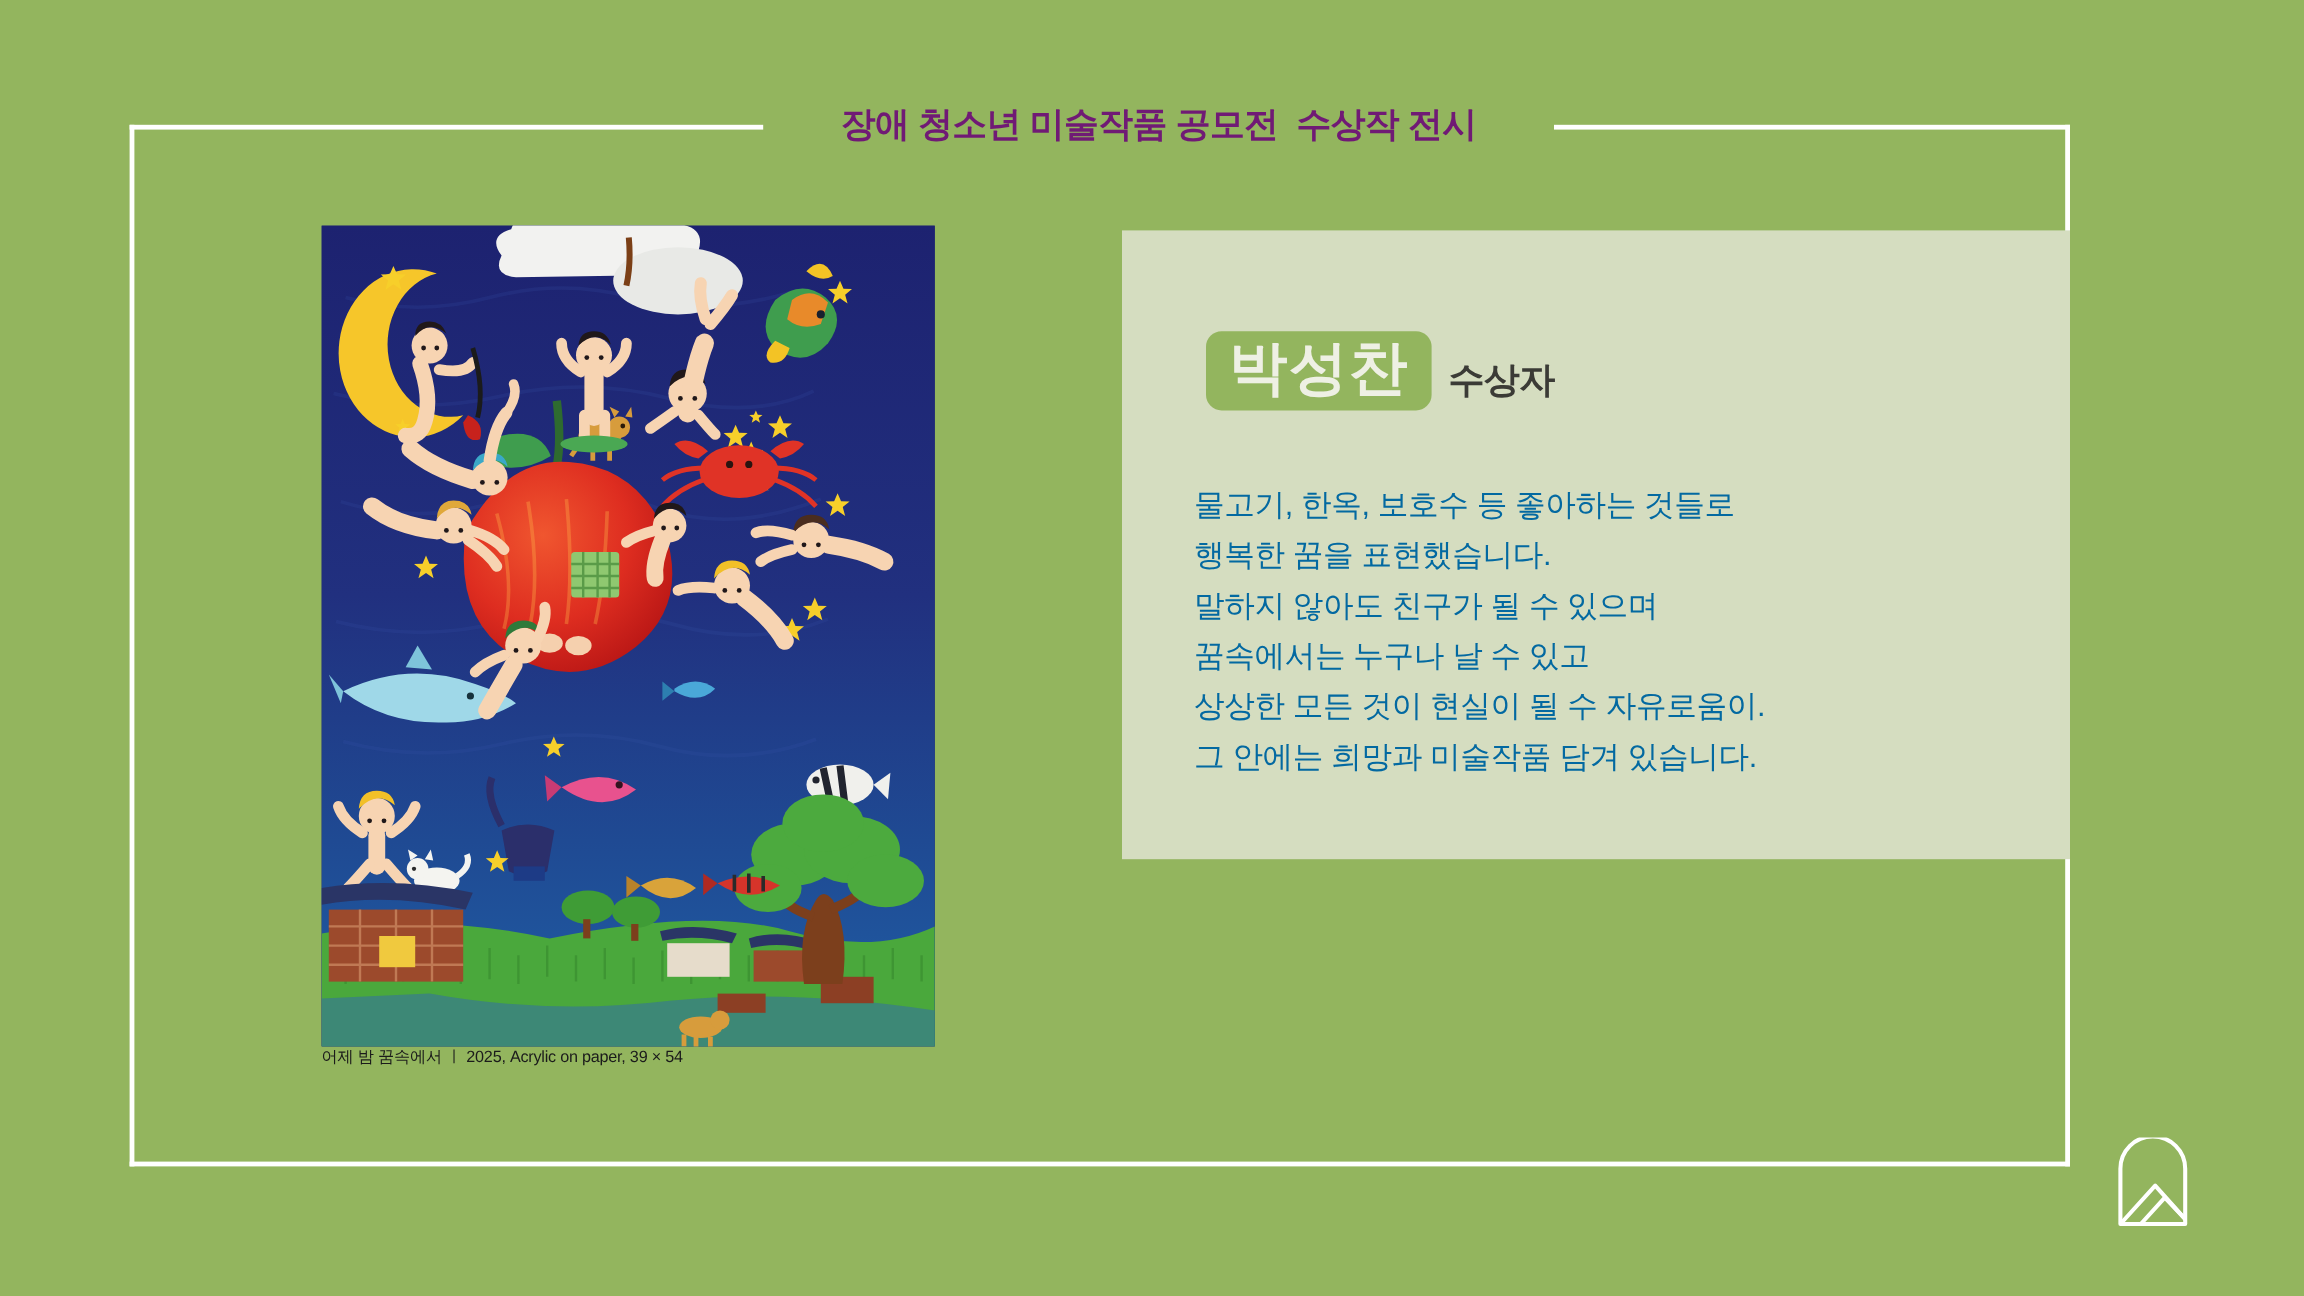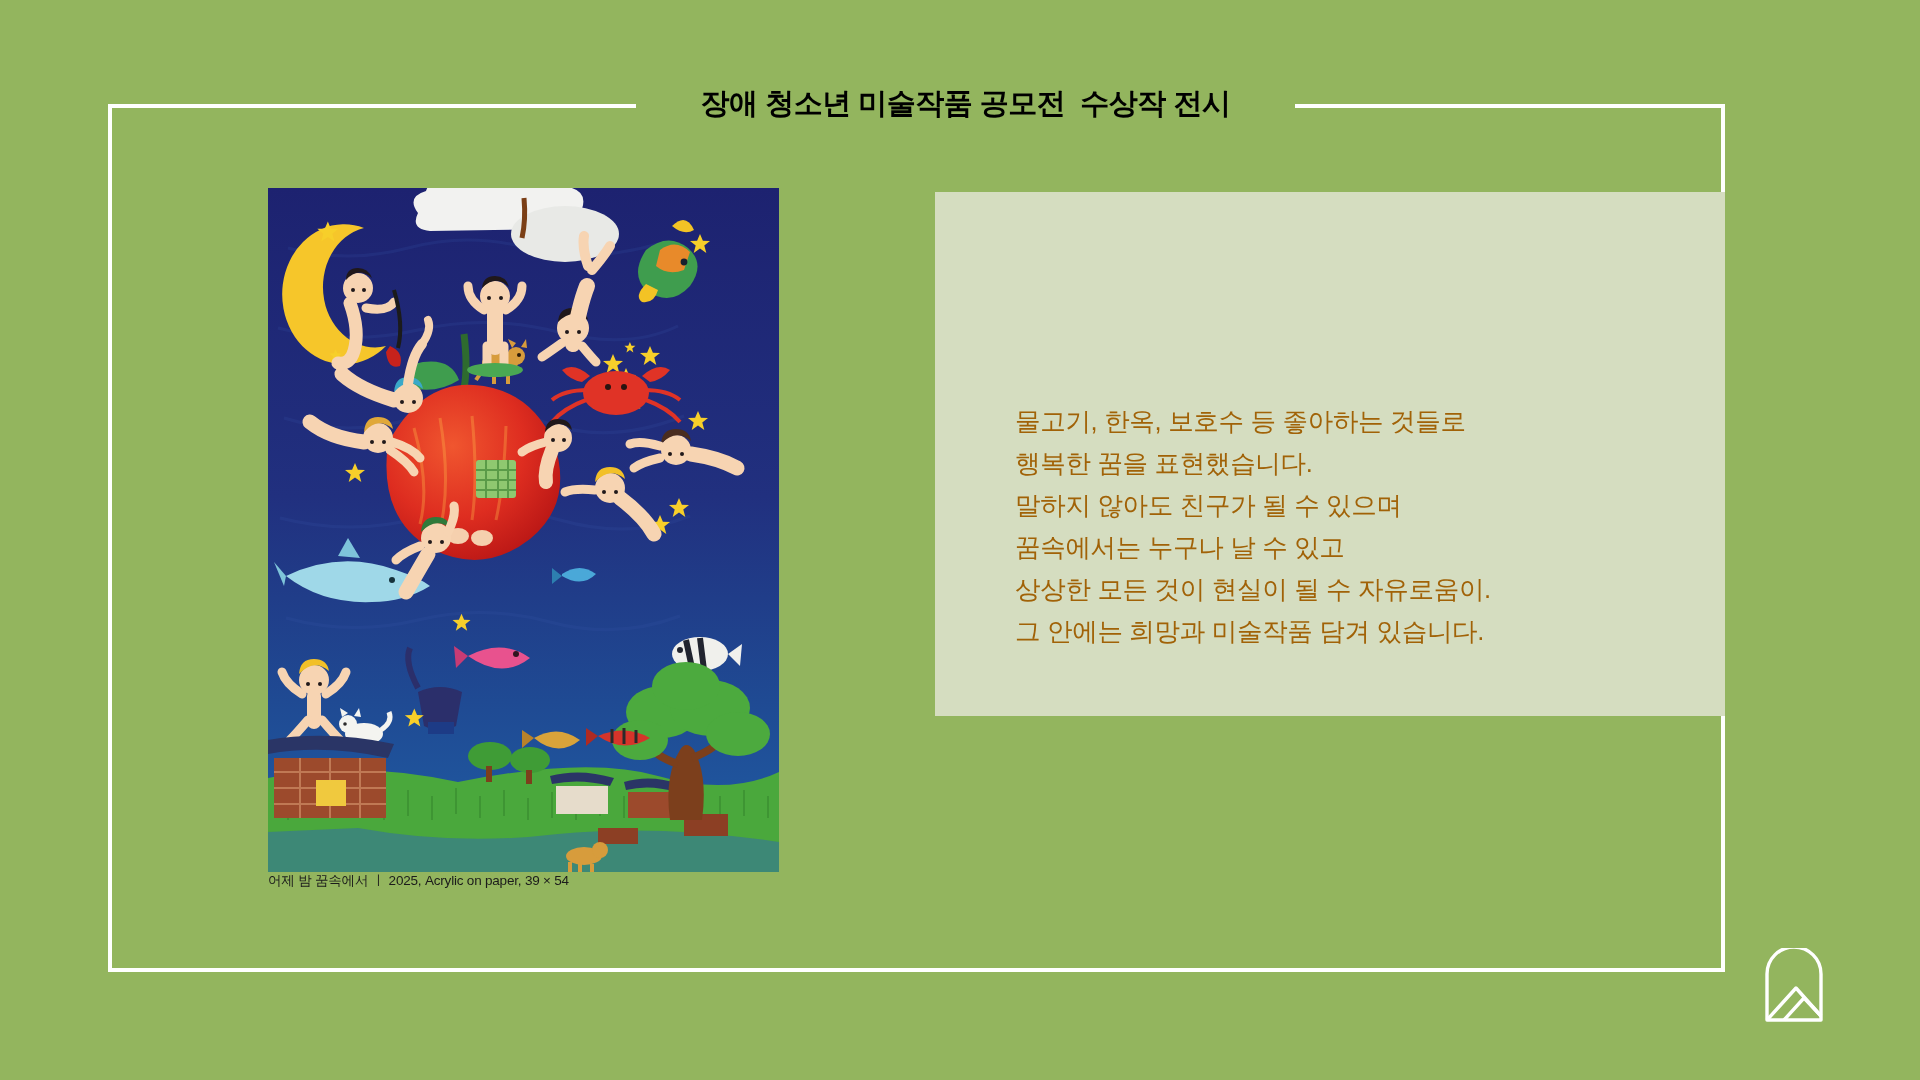--- a/index.html
+++ b/index.html
@@ -34,21 +34,21 @@
   }
 
   
   .header-title {
     position:absolute;
     left:636px; top:80px;
     width:659px; height:48px;
     display:flex;
     align-items:center;
     justify-content:center;
-    color:#000000;
+    color:#701a75;
     font-size:29px;
     font-weight:bold;
     letter-spacing:-0.5px;
     white-space:pre;
   }
 
   
   .artwork-block {
     position:absolute;
     left:268px; top:188px;
@@ -94,22 +94,22 @@
   .winner-role {
     color:#3b3b36;
     font-size:30px;
     font-weight:bold;
     letter-spacing:-0.5px;
     padding-bottom:9px;
     line-height:1;
   }
   .statement {
     position:absolute;
-    left:80px; top:208px;
-    color:#a16207;
+    left:60px; top:208px;
+    color:#0369a1;
     font-size:25.5px;
     line-height:42px;
     letter-spacing:-0.3px;
   }
   .statement-line { white-space:pre; }
 
   
   .logo-mark {
     position:absolute;
     left:1760px; top:948px;
@@ -432,20 +432,24 @@
         <circle cx="332" cy="662" r="8" fill="#d79c3c"></circle>
         <path d="M302,674 v10 M312,676 v10 M324,676 v10" stroke="#d79c3c" stroke-width="4"></path>
       </g>
       <use href="#star5" x="146" y="538" transform="scale(0.95) translate(8,20)"></use>
     </g>
   </svg>
   <div class="artwork-caption">어제 밤 꿈속에서 ㅣ 2025, Acrylic on paper, 39 × 54</div>
 </div>
 
 <div class="info-panel">
+  <div class="winner-row">
+    <div class="winner-badge">박성찬</div>
+    <div class="winner-role">수상자</div>
+  </div>
   <div class="statement">
     <div class="statement-line">물고기, 한옥, 보호수 등 좋아하는 것들로</div>
     <div class="statement-line">행복한 꿈을 표현했습니다.</div>
     <div class="statement-line">말하지 않아도 친구가 될 수 있으며</div>
     <div class="statement-line">꿈속에서는 누구나 날 수 있고</div>
     <div class="statement-line">상상한 모든 것이 현실이 될 수 자유로움이.</div>
     <div class="statement-line">그 안에는 희망과 미술작품 담겨 있습니다.</div>
   </div>
 </div>
 

